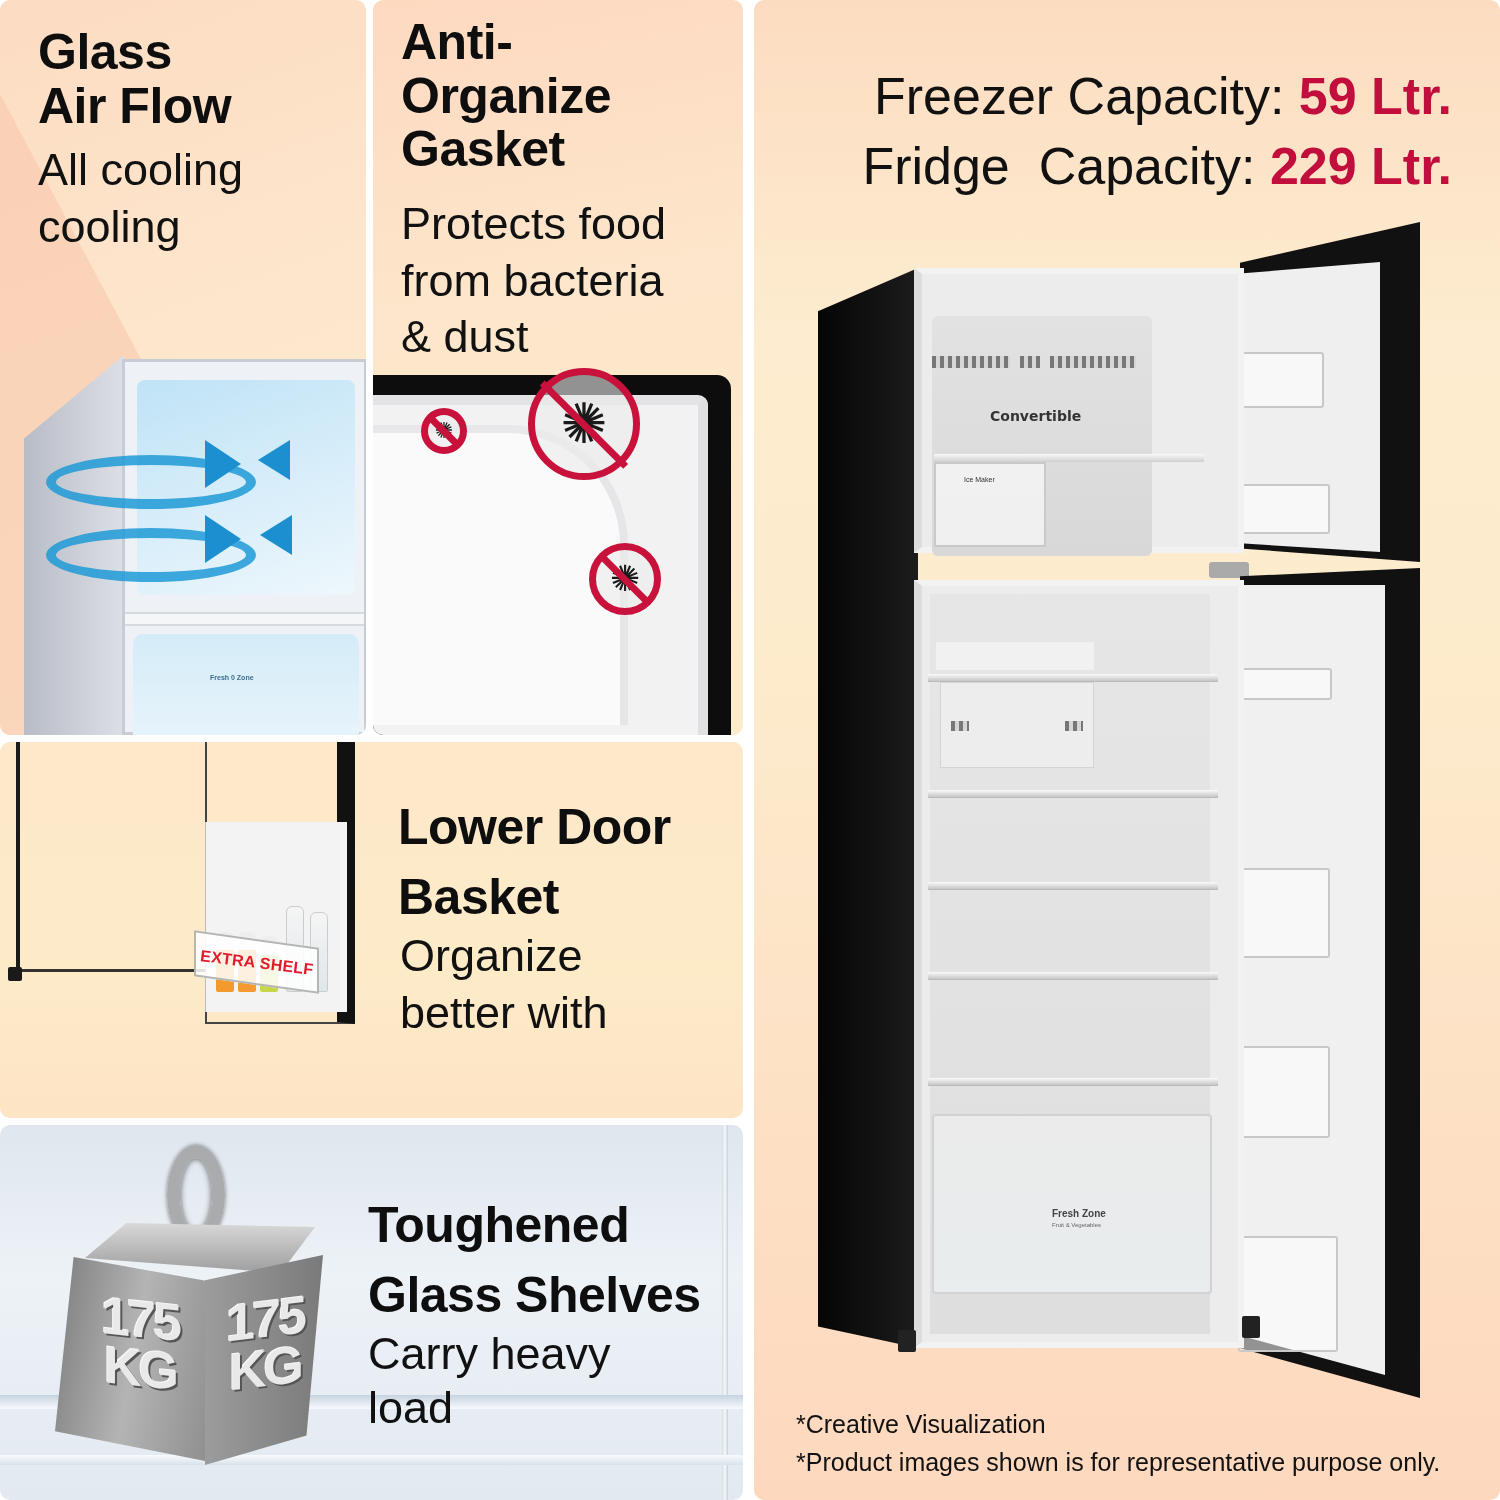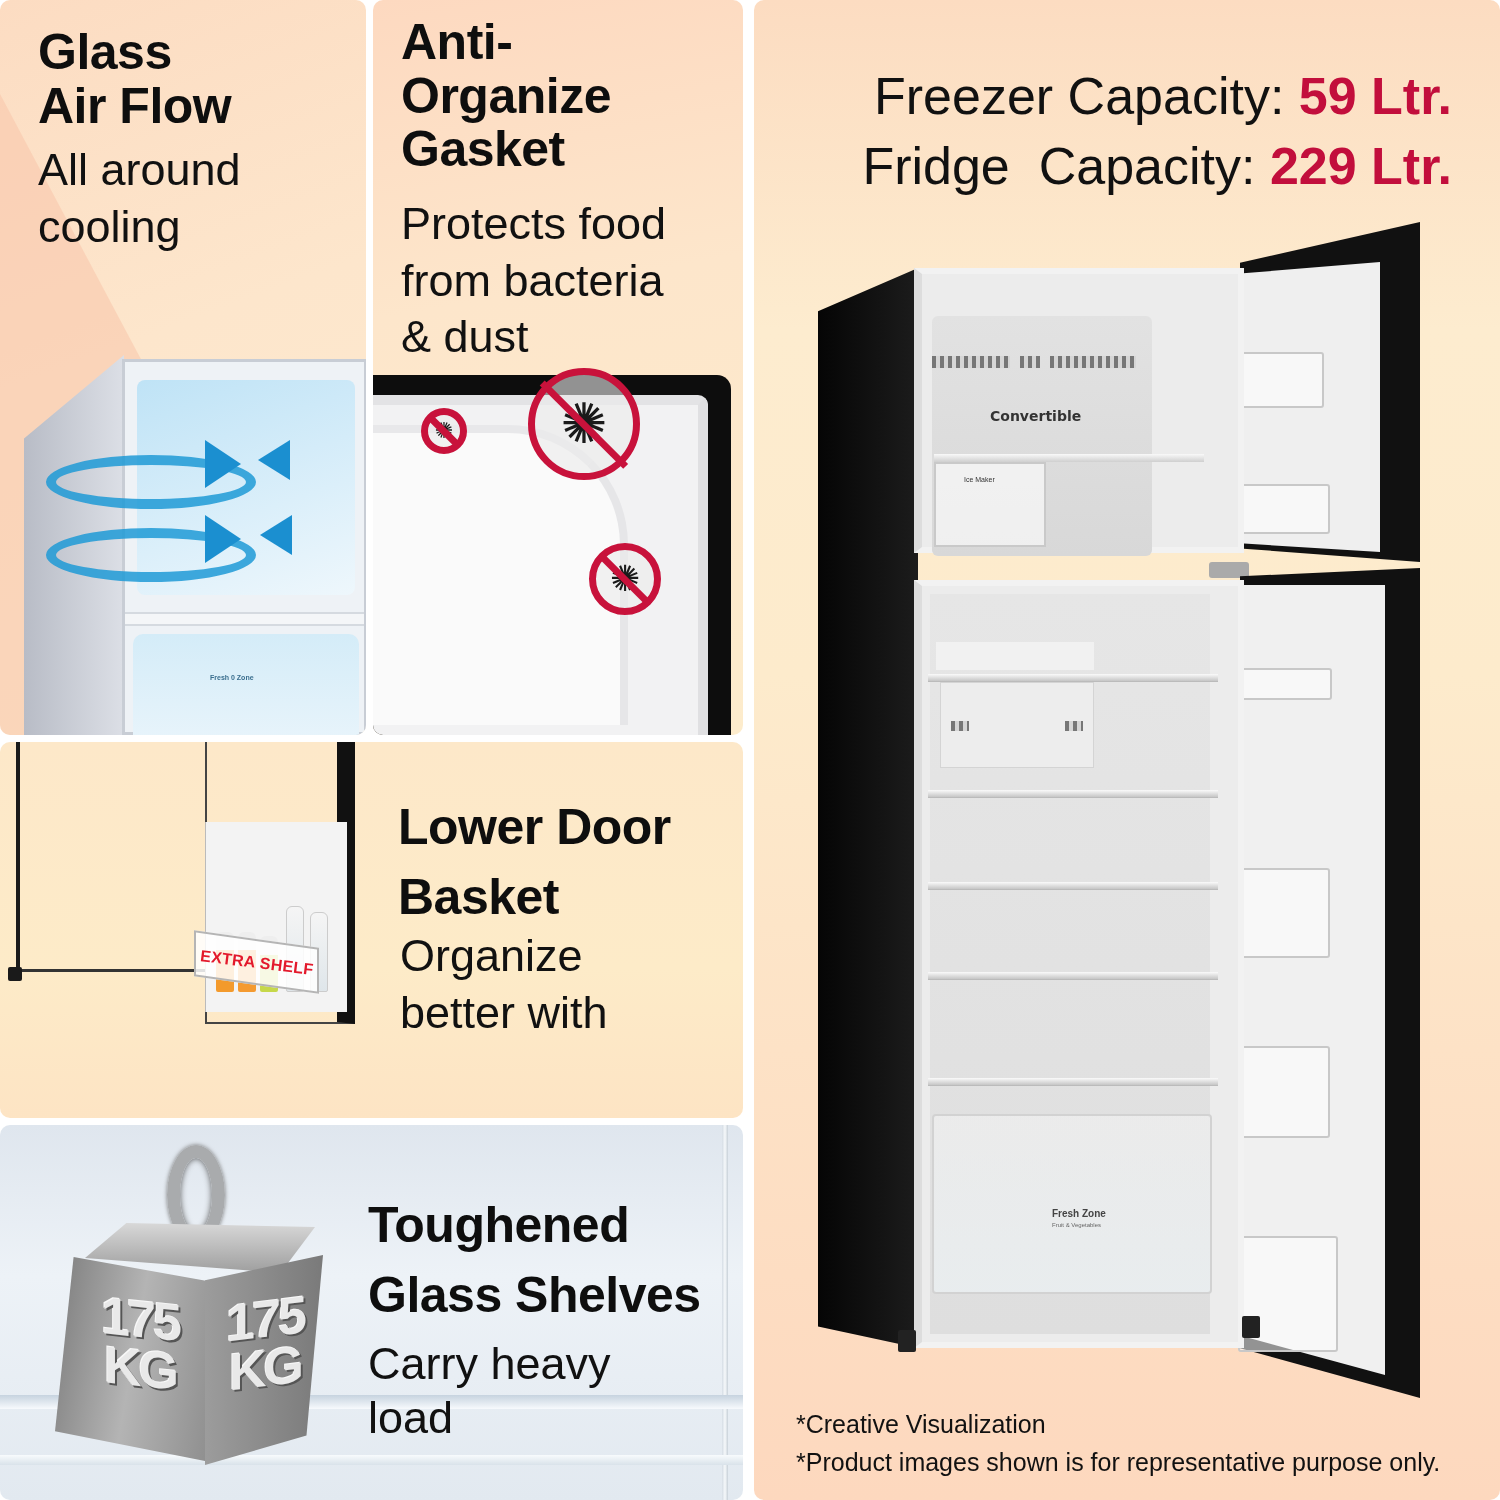--- a/index.html
+++ b/index.html
@@ -58,21 +58,21 @@
   .bk-frame::after { content:""; position:absolute; left:-12px; top:225px; width:14px; height:14px; background:#1a1a1a; border-radius:2px;}
   .bk-door { position:absolute; left:205px; top:0; width:150px; height:282px; border:2px solid #444; border-right:18px solid #111; border-top:none; }
   .bk-door-inner { position:absolute; left:205px; top:80px; width:142px; height:190px; background:#f3f3f3; border-left:1px solid #bbb; }
   .bk-bottles { position:absolute; left:212px; top:140px; width:125px; height:110px; }
   .bottle { position:absolute; bottom:0; width:18px; border-radius:6px 6px 2px 2px; }
   .bk-shelf { position:absolute; left:194px; top:197px; width:125px; height:46px; background:rgba(255,255,255,0.85); border:2px solid #b5b5b5; transform: skewY(8deg); }
   .bk-shelf-label { position:absolute; left:200px; top:212px; color:#e3192c; font-weight:700; font-size:16px; transform: rotate(7deg); letter-spacing: 0.3px; white-space:nowrap; }
 
   
   .gl-title { left: 368px; top: 65px; font-size: 50px; width: 375px; line-height: 1.4; }
-  .gl-body { left: 368px; top: 212px; font-size: 45px; width: 375px; line-height: 1.2; }
+  .gl-body { left: 368px; top: 202px; font-size: 45px; width: 375px; line-height: 1.2; }
   .gl-shelf { position:absolute; left:0; top:270px; width:743px; height:14px; background:linear-gradient(180deg,#c6d3df,#f7fafd); }
   .gl-shelf2 { position:absolute; left:0; top:330px; width:743px; height:10px; background:linear-gradient(180deg,#f8fbfd,#d9e2ea); }
   .gl-post { position:absolute; left:722px; top:0; width:6px; height:375px; background: linear-gradient(90deg,#d5dde5,#f6f9fb,#c7d0d8); }
   .weight { position:absolute; left:55px; top:20px; width:270px; height:320px; }
   .w-ring { position:absolute; left:112px; top:0; width:58px; height:100px; border:13px solid #a9abad; border-radius:50%; box-shadow: inset 0 0 6px #555, 0 0 4px #777; }
   .w-top { position:absolute; left:30px; top:78px; width:230px; height:50px; background: linear-gradient(180deg,#d8d8d8,#9e9e9e); clip-path: polygon(18% 0, 100% 8%, 85% 100%, 0 70%); }
   .w-left { position:absolute; left:0; top:112px; width:155px; height:205px; background: linear-gradient(100deg,#7c7c7c,#b4b4b4 50%,#8e8e8e); clip-path: polygon(12% 0, 100% 12%, 100% 100%, 0 85%); }
   .w-right { position:absolute; left:150px; top:110px; width:118px; height:210px; background: linear-gradient(90deg,#9c9c9c,#7a7a7a); clip-path: polygon(0 12%, 100% 0, 86% 86%, 0 100%); }
   .w-label { position:absolute; color:#e9e9e9; font-weight:700; font-size:52px; line-height:0.95; text-align:center; text-shadow: 2px 2px 0 #555, -1px -1px 0 #f8f8f8; letter-spacing:-3px; }
   .w-label-l { left:30px; top:150px; width:110px; transform: skewY(6deg); }
@@ -113,21 +113,21 @@
 </style>
 </head>
 <body>
 
 <div class="panel p-airflow">
   <div class="title af-title">
     <div>Glass</div>
     <div>Air Flow</div>
   </div>
   <div class="body-text af-body">
-    <div>All around</div>
+    <div>All cooling</div>
     <div>cooling</div>
   </div>
   <div class="af-fridge">
     <div class="af-side"></div>
     <div class="af-front">
       <div class="af-cavity"></div>
       <div class="af-divider"></div>
       <div class="af-lower"></div>
     </div>
   </div>

